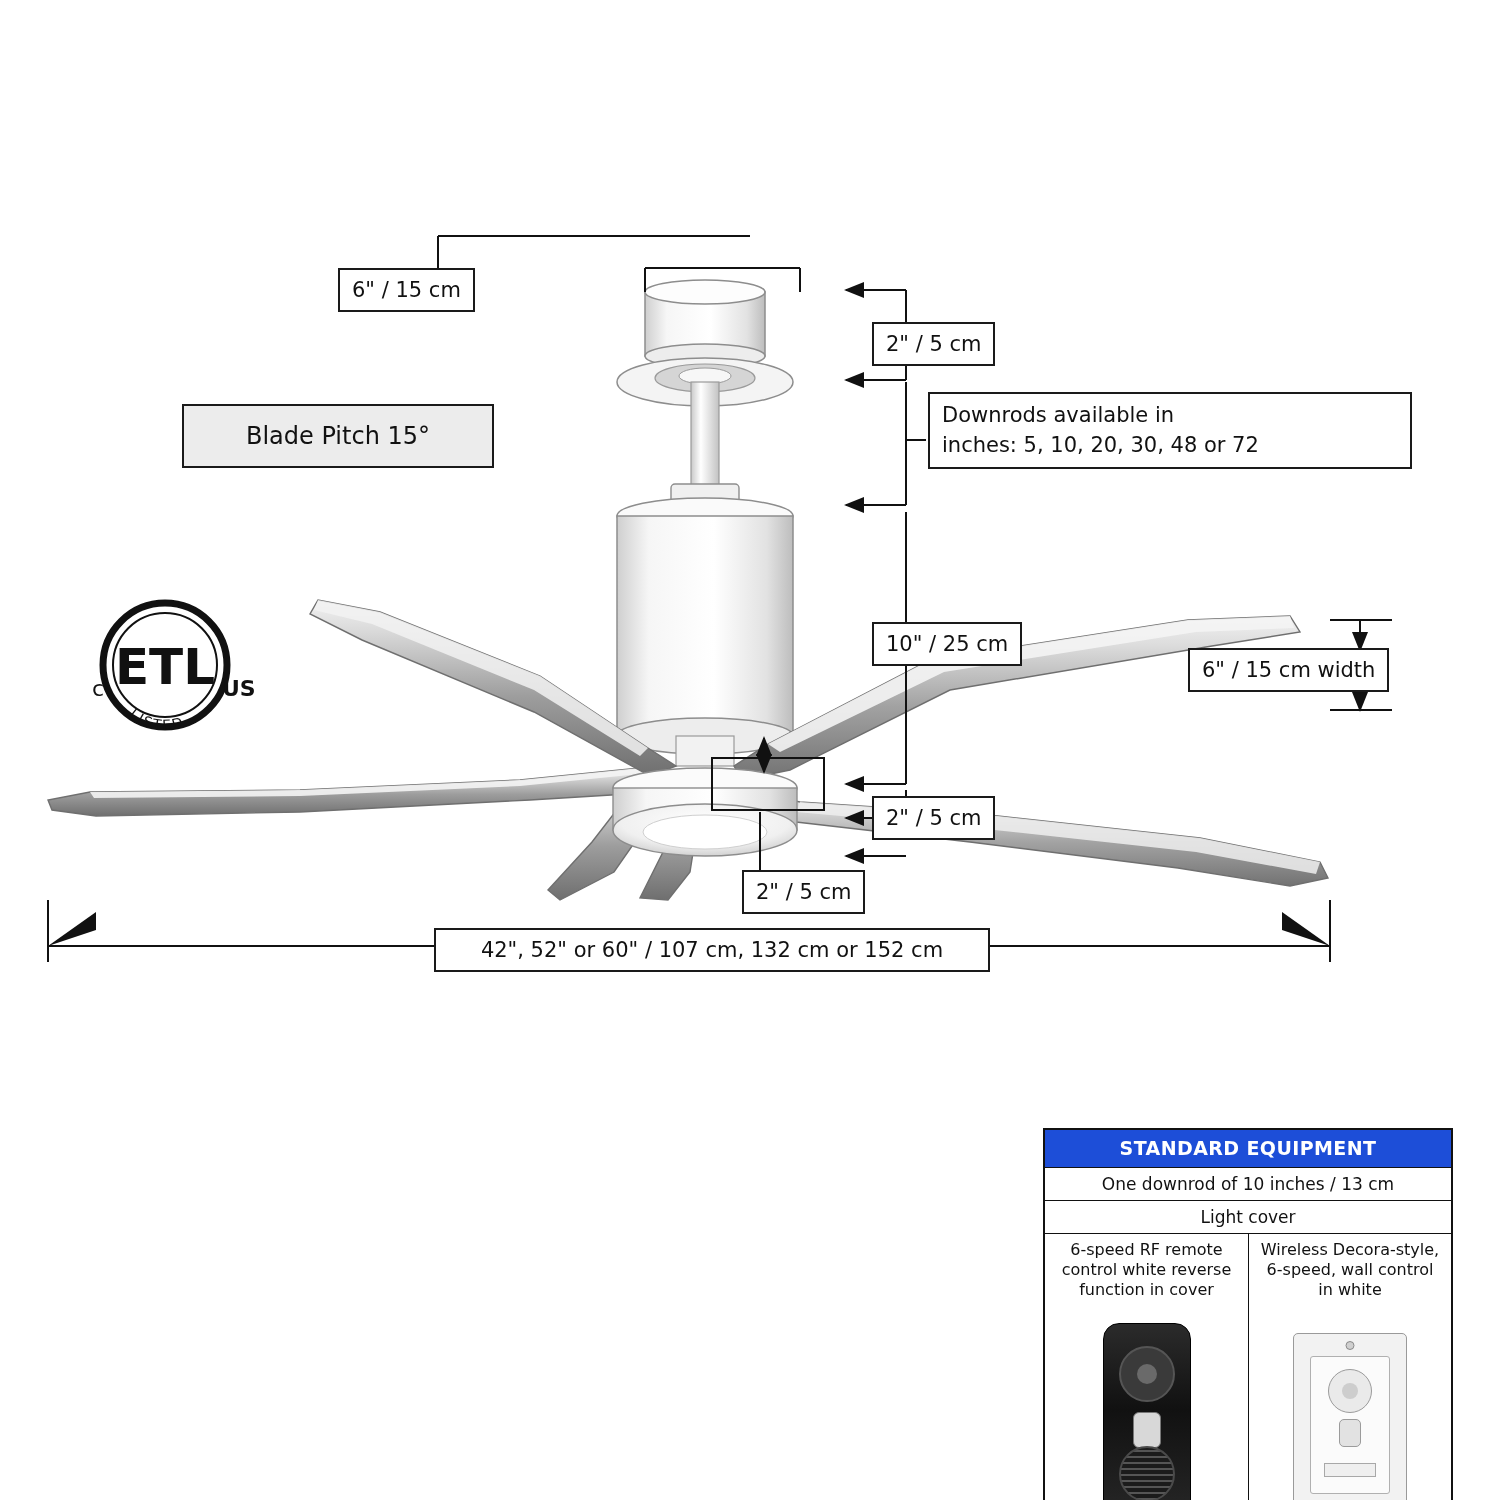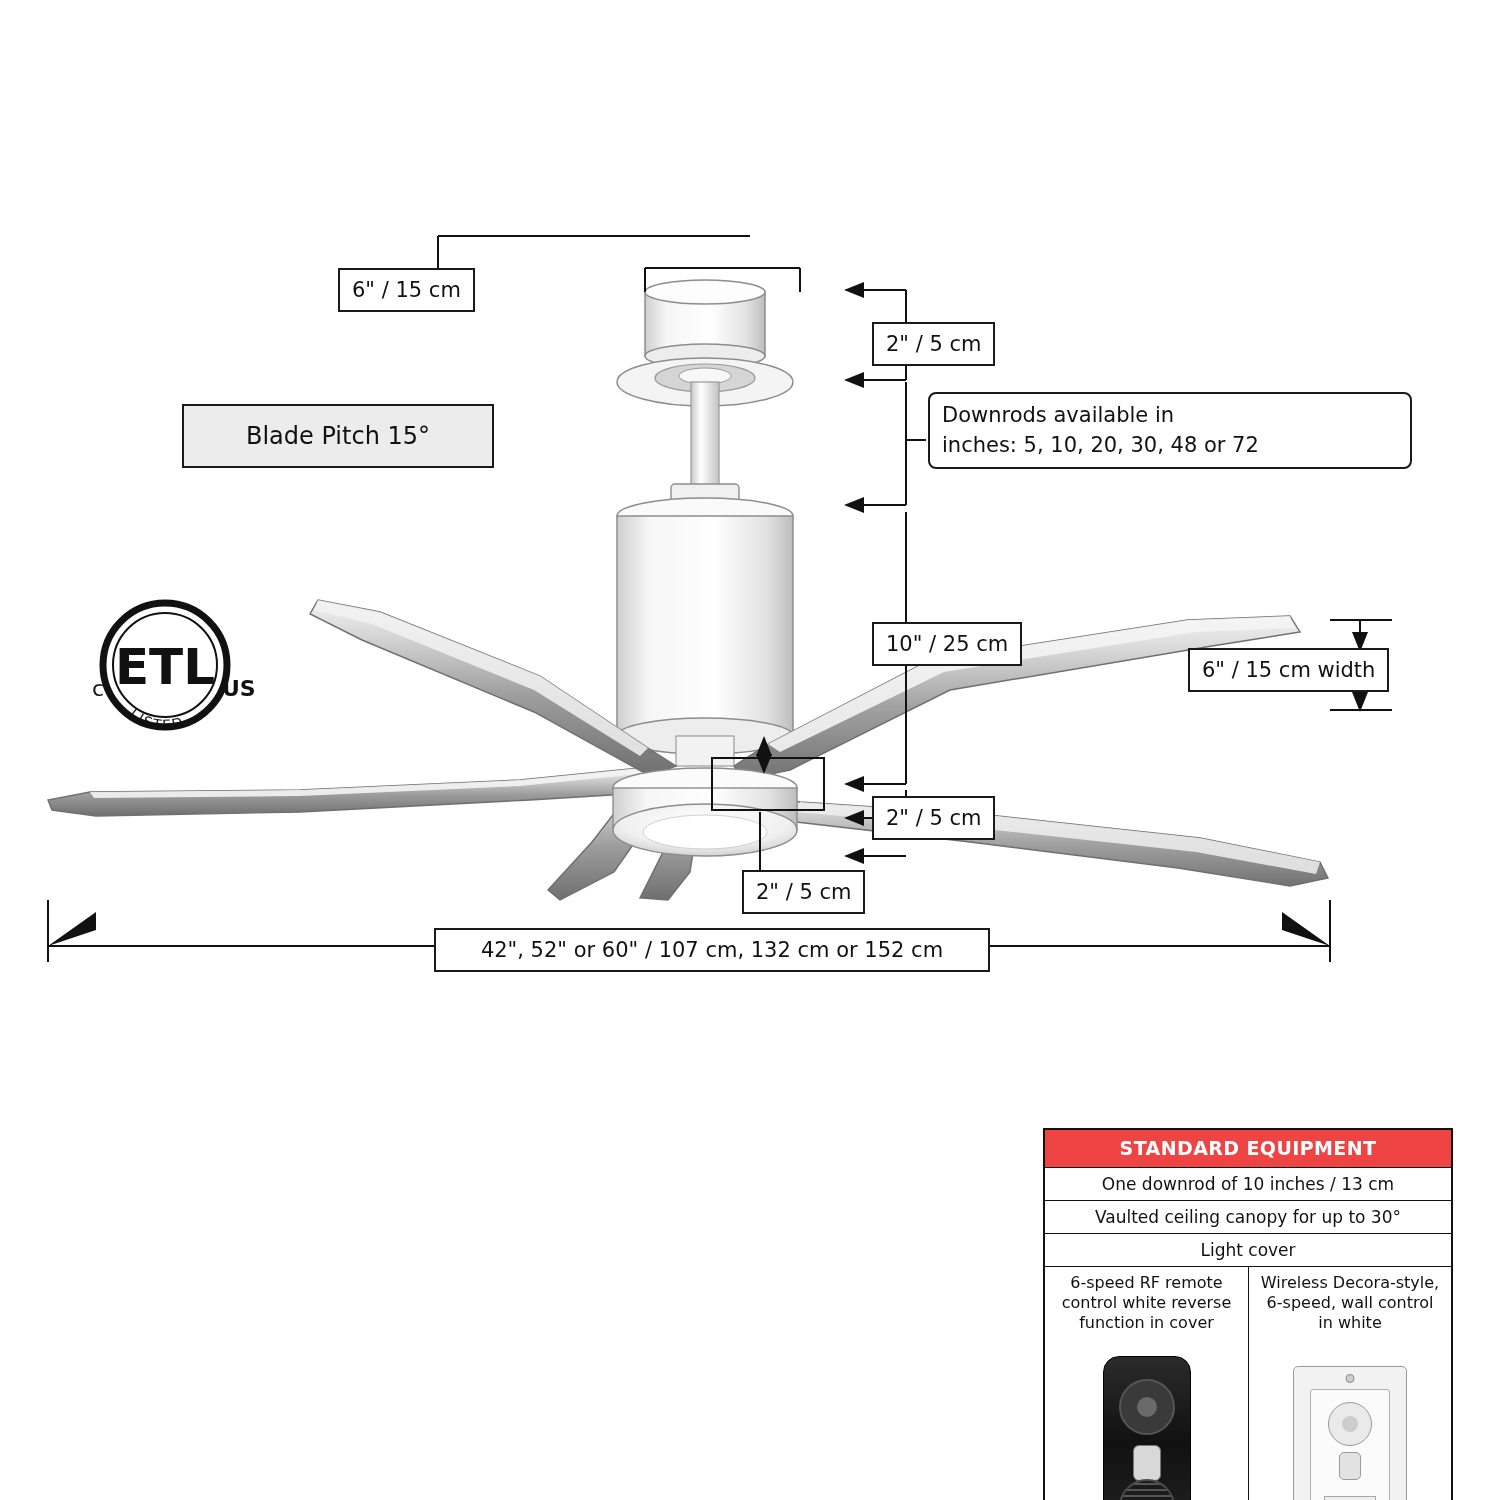--- a/index.html
+++ b/index.html
@@ -35,21 +35,20 @@
     font-size: 21px;
     color: #111;
     padding: 6px 12px;
     white-space: nowrap;
     line-height: 1.35;
     box-sizing: border-box;
   }
   .callout.multi {
     white-space: normal;
     line-height: 1.45;
-    border-radius: 8px;
   }
   .callout.center {
     text-align: center;
   }
   .blade-pitch {
     background: #ececec;
     border: 2px solid #1a1a1a;
     font-size: 24px;
     padding: 14px 12px;
     text-align: center;
@@ -58,21 +57,21 @@
   .std-table {
     position: absolute;
     left: 1043px;
     top: 1128px;
     width: 410px;
     border: 2px solid #111;
     background: #fff;
     box-sizing: border-box;
   }
   .std-header {
-    background: #ef4444;
+    background: #1d4ed8;
     color: #fff;
     text-align: center;
     font-weight: bold;
     font-size: 19px;
     padding: 7px 0 8px;
     letter-spacing: 0.4px;
   }
   .std-row {
     border-top: 1px solid #111;
     text-align: center;
@@ -376,21 +375,20 @@
 
   <div class="callout" style="left:742px; top:870px;">2" / 5 cm</div>
 
   <div class="callout center" style="left:434px; top:928px; width:556px;">42", 52" or 60" / 107 cm, 132  cm or 152 cm</div>
 
   <div class="callout blade-pitch" style="left:182px; top:404px; width:312px;">Blade Pitch 15°</div>
 
   <div class="std-table">
     <div class="std-header">STANDARD EQUIPMENT</div>
     <div class="std-row">One downrod of 10 inches / 13 cm</div>
-    <div class="std-row">Vaulted ceiling canopy for up to 30°</div>
     <div class="std-row">Light cover</div>
     <div class="std-split">
 
       <div class="std-cell">
         <div>6-speed RF remote</div>
         <div>control white reverse</div>
         <div>function in cover</div>
         <div class="device-wrap">
           <div class="remote">
             <div class="dial"></div>

